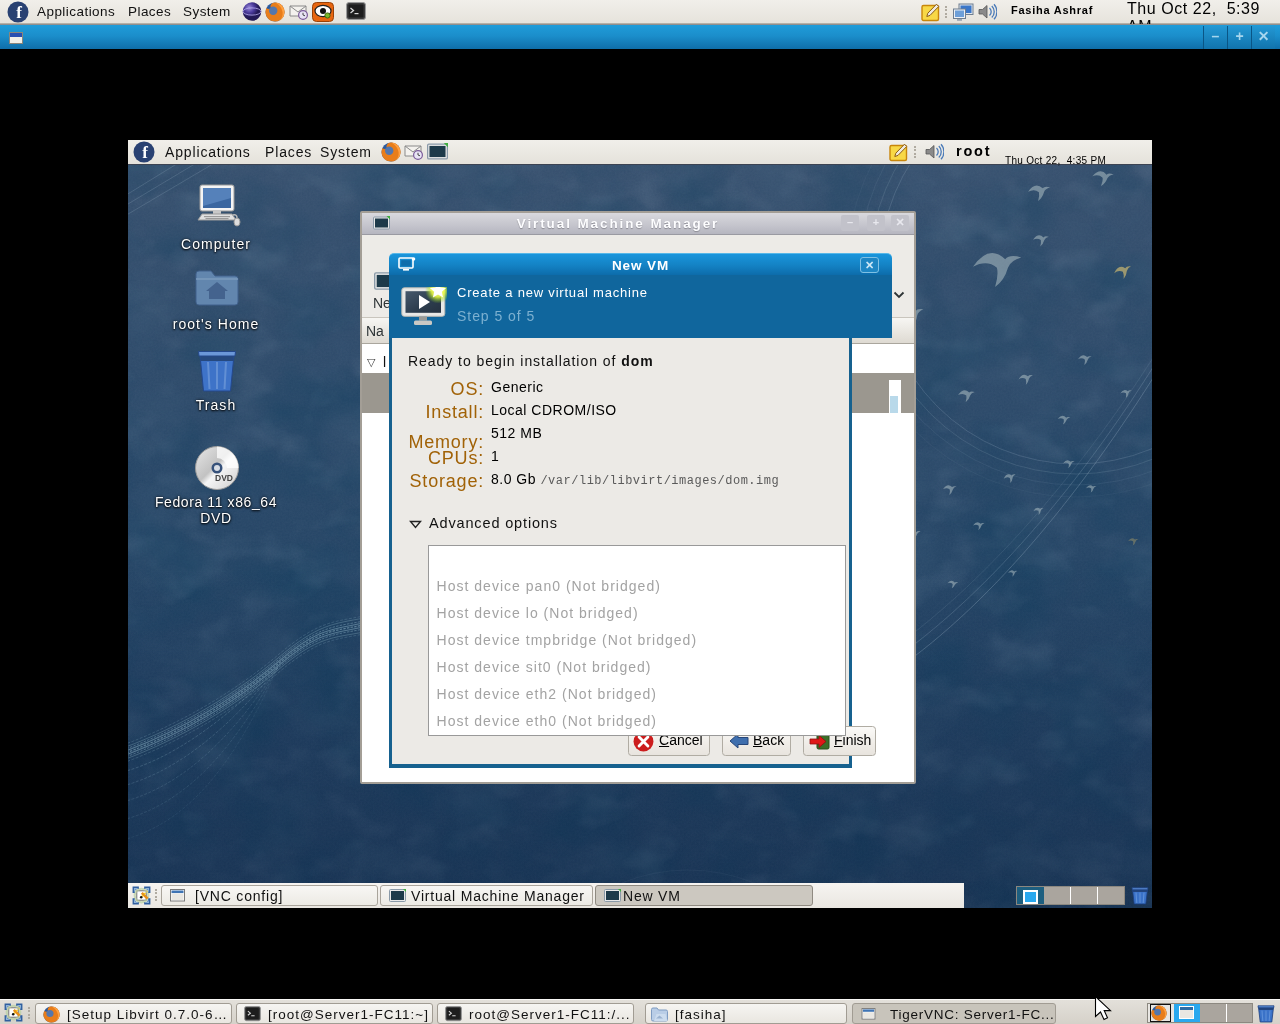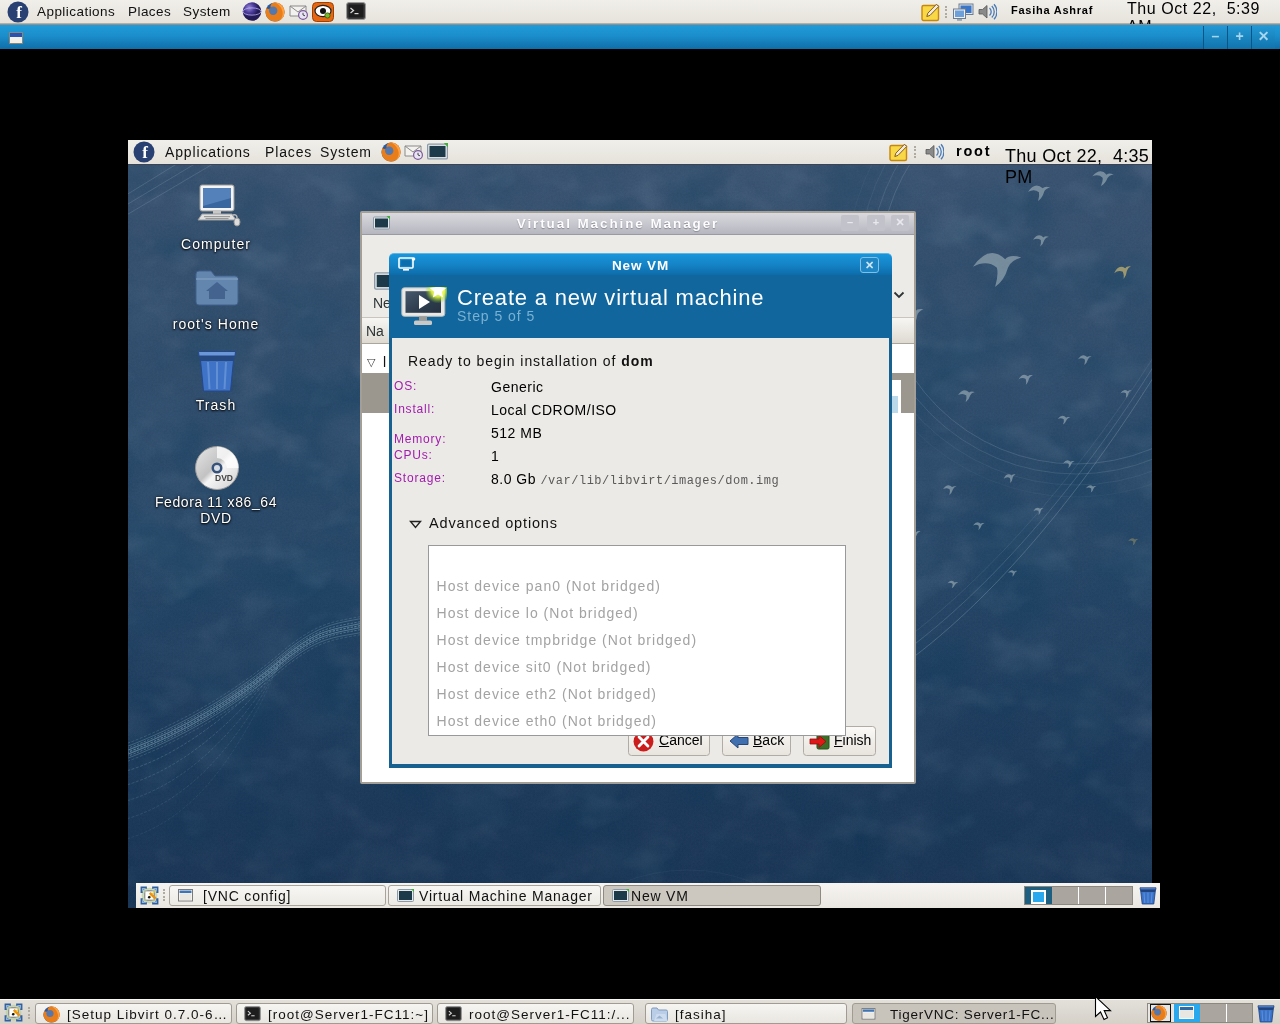--- a/index.html
+++ b/index.html
@@ -15,28 +15,28 @@
   #desktop{left:128px;top:140px;width:1024px;height:768px;background:#2c4c6e}
   #innerpanel{left:0;top:0;width:1024px;height:24px;background:linear-gradient(#f1efea,#e5e2db);border-bottom:1px solid #3c4352;box-sizing:content-box}
   .dicon-label{position:absolute;width:120px;text-align:center;color:#fff;font-size:14px;letter-spacing:1.05px;text-shadow:0 1px 2px #000,0 0 3px rgba(0,0,0,.8)}
   #vmm{left:232px;top:71px;width:556px;height:573px;background:#edebe7;border:2px solid #a39e96;box-sizing:border-box;border-radius:2px}
   #vmmtitle{left:0;top:0;width:552px;height:21px;background:linear-gradient(#d9d9de,#b6b6c0);border-bottom:1px solid #9a9aa2}
   #vmmtitle .t{position:absolute;left:0;width:512px;text-align:center;top:3px;font-weight:bold;font-size:13.5px;letter-spacing:1.9px;color:#fdfdff;text-shadow:0 1px 1px #8a8a92}
   #newvm{left:261px;top:113px;width:503px;height:515px}
   #nvtitle{left:0;top:0;width:503px;height:22px;background:linear-gradient(#1995dc,#1484c6 50%,#0d6cab);border-radius:5px 5px 0 0;border-top:1px solid #56b7e8;box-sizing:border-box}
   #nvtitle .t{position:absolute;width:100%;text-align:center;top:4px;font-weight:bold;font-size:13.5px;letter-spacing:.9px;color:#fff}
   #nvheader{left:0;top:22px;width:503px;height:63px;background:#10669d}
-  #nvbody{left:0;top:85px;width:503px;height:430px;background:#eceae6;border-left:3px solid #16618f;border-right:3px solid #16618f;border-bottom:4px solid #16618f;box-sizing:border-box}
-  .rowlab{position:absolute;font-size:12px;letter-spacing:.8px;color:#a21caf;text-align:left;width:90px}
+  #nvbody{left:0;top:85px;width:463px;height:430px;background:#eceae6;border-left:3px solid #16618f;border-right:3px solid #16618f;border-bottom:4px solid #16618f;box-sizing:border-box}
+  .rowlab{position:absolute;font-size:18px;letter-spacing:.8px;color:#a16207;text-align:right;width:90px}
   .rowval{position:absolute;font-size:14px;letter-spacing:.5px;color:#000}
   #listbox{left:35.5px;top:206.5px;width:418px;height:191px;background:#fff;border:1px solid #999;box-sizing:border-box;z-index:5}
   .lrow{position:absolute;left:8px;font-size:14px;letter-spacing:1.02px;white-space:nowrap}
   .gbtn{position:absolute;height:30px;background:linear-gradient(#fbfaf8,#efece7 60%,#e8e4de);border:1px solid #b0aca3;border-radius:3.5px;box-sizing:border-box;z-index:3}
   .gbtn .bt{position:absolute;top:5px;font-size:14px;color:#000}
-  #innerbar{left:8px;top:743px;width:1024px;height:25px;background:linear-gradient(#f6f4f1,#eae7e1)}
+  #innerbar{left:0;top:743px;width:836px;height:25px;background:linear-gradient(#f6f4f1,#eae7e1)}
   .taskbtn{position:absolute;top:2px;height:21px;background:linear-gradient(#f8f7f4,#eceae4);border:1px solid #a9a49b;border-radius:3px;box-sizing:border-box;font-size:14px;letter-spacing:.8px;color:#111}
   .taskbtn.pressed{background:#ccc8c0;border-color:#8f8a81}
   #hostbar{left:0;top:999px;width:1280px;height:25px;background:linear-gradient(#e3e0da,#d5d1c9);border-top:1px solid #f8f7f5;box-sizing:border-box}
   .htbtn{position:absolute;top:3px;height:21px;background:linear-gradient(#f6f5f2,#e9e6e0);border:1px solid #a19c93;border-radius:3px;box-sizing:border-box;font-size:13.5px;letter-spacing:1.0px;color:#111}
   .htbtn.pressed{background:#c8c4bb}
   .ellip{overflow:hidden;text-overflow:ellipsis;white-space:nowrap}
 </style>
 </head>
 <body>
 
@@ -308,21 +308,21 @@
         <use href="#dscreen"></use>
       </svg>
     <svg class="a" style="left:761px;top:3px" width="19" height="19" viewBox="0 0 19 19">
         <use href="#note-ic"></use>
       </svg>
     <div class="a" style="left:786px;top:6px;width:2px;height:12px;border-left:2px dotted #b0aba1"></div>
     <svg class="a" style="left:797px;top:3px" width="19" height="17" viewBox="0 0 19 17">
         <use href="#speaker-ic"></use>
       </svg>
     <div class="a" style="left:828px;top:3px;font-size:14.5px;letter-spacing:1.8px;font-weight:bold;color:#000">root</div>
-    <div class="a" style="left:877px;top:6px;font-size:18px;letter-spacing:.3px;color:#000">Thu Oct 22,&nbsp; 4:35 PM</div>
+    <div class="a" style="left:877px;top:15px;font-size:10px;letter-spacing:.3px;color:#000">Thu Oct 22,&nbsp; 4:35 PM</div>
   </div>
 
   <svg class="a" style="left:64px;top:44px" width="50" height="50" viewBox="0 0 50 50">
     <rect x="8" y="1" width="34" height="26" rx="2" fill="#f4f4f4" stroke="#9a9a9a"></rect>
     <rect x="11" y="4" width="28" height="20" fill="#3a66a0"></rect>
     <path d="M11 4 L39 4 L39 14 L11 22 Z" fill="#5c88c0" opacity=".8"></path>
     <rect x="21" y="27" width="8" height="3" fill="#c8c8c8"></rect>
     <path d="M6 36 L44 36 L40 30 L10 30 Z" fill="#e0e0e0" stroke="#9a9a9a"></path>
     <g fill="#9a9a9a">
         <rect x="12" y="32" width="26" height="1.2"></rect>
@@ -423,21 +423,21 @@
             </radialGradient>
         </defs>
         <rect x="0.8" y="0.8" width="43" height="28.5" rx="2.5" fill="#e8e8e6" stroke="#b9b9b4" stroke-width="1"></rect>
         <rect x="4.5" y="4.2" width="35.5" height="21.6" fill="url(#scr)"></rect>
         <path d="M18 8 L29 15 L18 22 Z" fill="#fff"></path>
         <rect x="18" y="29.5" width="8" height="4" fill="#9a9a96"></rect>
         <rect x="13" y="33.5" width="18" height="4.5" rx="1.5" fill="#c9c8c4"></rect>
         <circle cx="37" cy="3.5" r="13" fill="url(#glow)"></circle>
         <path d="M37 -5 L39.4 0.4 L45.2 0.9 L40.8 4.7 L42.1 10.4 L37 7.4 L31.9 10.4 L33.2 4.7 L28.8 0.9 L34.6 0.4 Z" fill="#fff"></path>
       </svg>
-      <div class="a" style="left:68px;top:10px;font-size:22px;letter-spacing:.8px;color:#fff">Create a new virtual machine</div>
+      <div class="a" style="left:68px;top:10px;font-size:13px;letter-spacing:.8px;color:#fff">Create a new virtual machine</div>
       <div class="a" style="left:68px;top:32.5px;font-size:14px;letter-spacing:.95px;color:#7cb0d0">Step 5 of 5</div>
     </div>
     <div class="a" id="nvbody">
       <div class="a" style="left:16px;top:15px;font-size:14px;letter-spacing:.95px;color:#111">Ready to begin installation of <b>dom</b></div>
       <div class="rowlab" style="left:2px;top:41px">OS:</div>
       <div class="rowval" style="left:99px;top:41px">Generic</div>
       <div class="rowlab" style="left:2px;top:64px">Install:</div>
       <div class="rowval" style="left:99px;top:64px">Local CDROM/ISO</div>
       <div class="rowlab" style="left:2px;top:94px">Memory:</div>
       <div class="rowval" style="left:99px;top:87px">512 MB</div>

